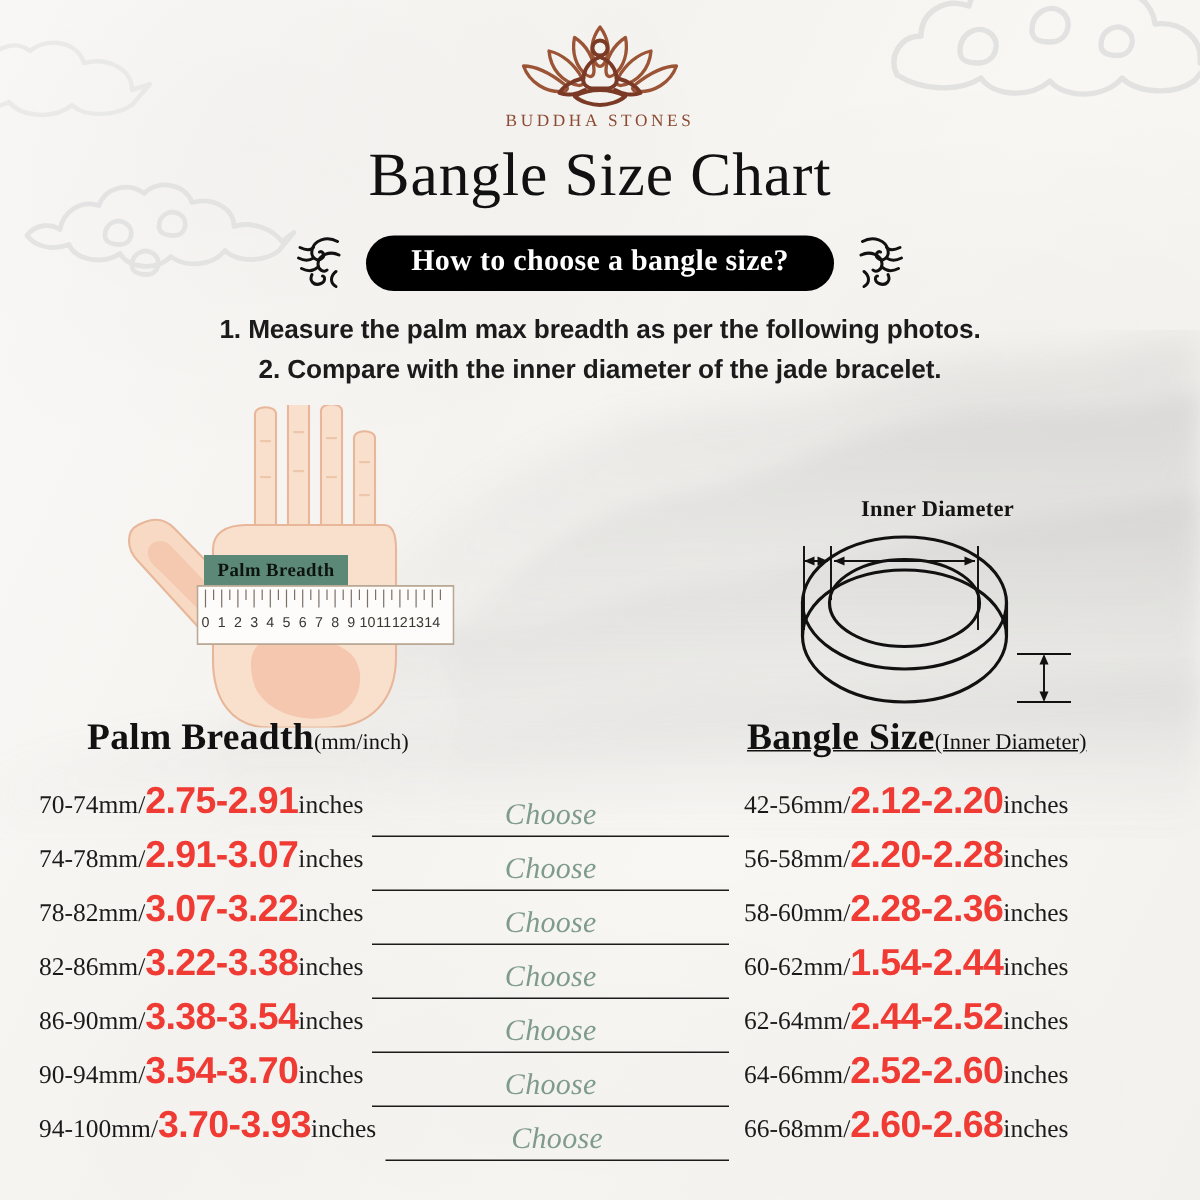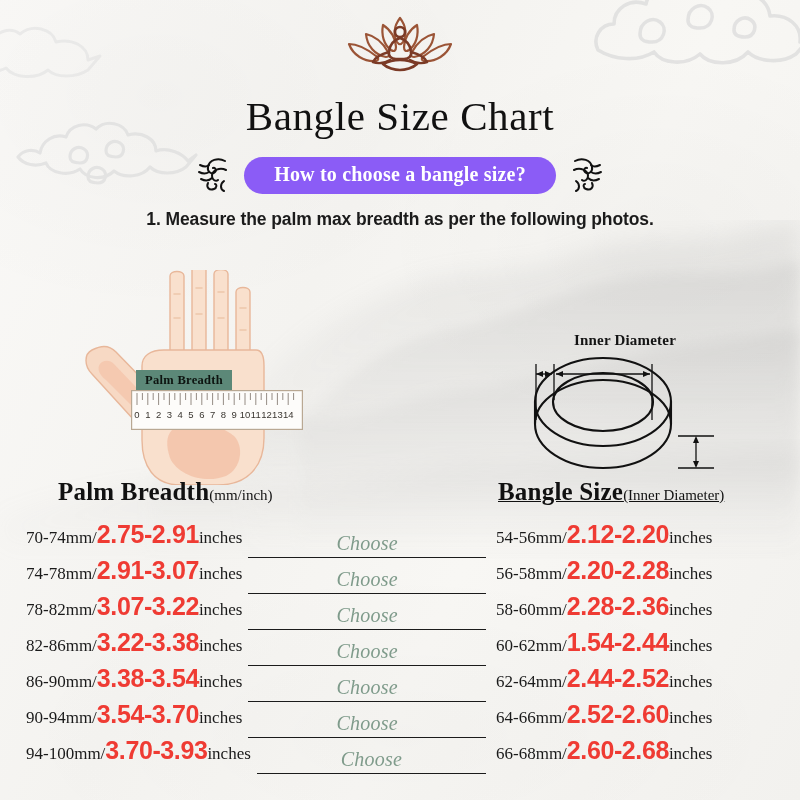--- a/index.html
+++ b/index.html
@@ -38,21 +38,21 @@
     font-family:"Liberation Serif", serif;
     font-size:41px;color:#111;letter-spacing:.6px;
   }
 
   
   #banner-row{
     position:absolute;left:0;top:155px;width:800px;
     display:flex;align-items:center;justify-content:center;gap:14px;
   }
   #banner-pill{
-    background:#8b5cf6;color:#fff;border-radius:22px;
+    background:#000000;color:#fff;border-radius:22px;
     padding:6px 30px 8px 30px;
     font-family:"Liberation Serif", serif;
     font-size:20px;font-weight:bold;letter-spacing:.2px;white-space:nowrap;
   }
   .flourish{width:34px;height:40px;flex:0 0 auto;}
 
   
   #instructions{
     position:absolute;left:0;top:206px;width:800px;text-align:center;
     font-family:"Liberation Sans", sans-serif;
@@ -194,20 +194,21 @@
       <path d="M112,32 C108,43 97,50 85,49 C82,48 82,46 85,44 C94,37 103,32 112,32 Z"></path>
     </g>
     <g fill="none" stroke="#7b3a26" stroke-width="2.6" stroke-linecap="round" stroke-linejoin="round">
       <circle cx="61" cy="20" r="5"></circle>
       <path d="M61,26 C55,28 51,33 50,39 C49,44 52,47 57,47 L65,47 C70,47 73,44 72,39 C71,33 67,28 61,26 Z"></path>
       <path d="M50,40 C42,42 36,46 34,50 C39,52 46,51 51,48"></path>
       <path d="M72,40 C80,42 86,46 88,50 C83,52 76,51 71,48"></path>
       <path d="M44,52 C48,56 56,58 61,58 C66,58 74,56 78,52 C72,49 66,48 61,48 C56,48 50,49 44,52 Z"></path>
     </g>
   </svg>
+  <div id="logo-wordmark">BUDDHA STONES</div>
 </div>
 
 <div id="page-title">Bangle Size Chart</div>
 
 <div id="banner-row">
   <svg class="flourish" viewBox="0 0 34 40">
     <g fill="none" stroke="#111" stroke-width="2" stroke-linecap="round" stroke-linejoin="round">
       <path d="M29,6 C22,2 13,5 12,12 C11,17 16,20 19,17 C21,15 19,12 17,13"></path>
       <path d="M30,15 C24,12 16,15 16,21 C16,25 20,27 22,25"></path>
       <path d="M4,10 C8,12 11,12 13,10"></path>
@@ -226,20 +227,21 @@
       <path d="M3,17 C7,19 10,19 13,17"></path>
       <path d="M5,24 C9,26 13,26 16,23"></path>
       <path d="M12,28 C10,32 13,36 18,34 C21,33 21,29 19,29"></path>
       <path d="M28,26 C24,29 24,34 28,36"></path>
     </g>
   </svg>
 </div>
 
 <div id="instructions">
   <div class="instr-line">1. Measure the palm max breadth as per the following photos.</div>
+  <div class="instr-line">2. Compare with the inner diameter of the jade bracelet.</div>
 </div>
 
 <svg id="hand-figure" viewBox="0 0 370 215">
   <g stroke="#e8b79a" stroke-width="1.4" stroke-linejoin="round">
 
     <path fill="#f7d9c4" d="M34,80 C26,84 26,96 34,104 L96,172 L124,150 L58,82 C50,74 42,76 34,80 Z"></path>
 
     <path fill="#f9e0cd" d="M112,6 C112,0 126,0 126,6 L126,96 L112,96 Z"></path>
     <path fill="#f9e0cd" d="M134,0 C134,-6 148,-6 148,0 L148,96 L134,96 Z"></path>
     <path fill="#f9e0cd" d="M156,4 C156,-2 170,-2 170,4 L170,96 L156,96 Z"></path>
@@ -412,21 +414,21 @@
       <span class="inch">3.70-3.93</span>
       <span class="unit">inches</span>
       <span class="choose-slot">
         <span class="choose-label">Choose</span>
       </span>
     </div>
   </div>
 
 <div class="size-table" id="bangle-table">
     <div class="size-row">
-      <span class="mm">54-56mm/</span>
+      <span class="mm">42-56mm/</span>
       <span class="inch">2.12-2.20</span>
       <span class="unit">inches</span>
     </div>
     <div class="size-row">
       <span class="mm">56-58mm/</span>
       <span class="inch">2.20-2.28</span>
       <span class="unit">inches</span>
     </div>
     <div class="size-row">
       <span class="mm">58-60mm/</span>

